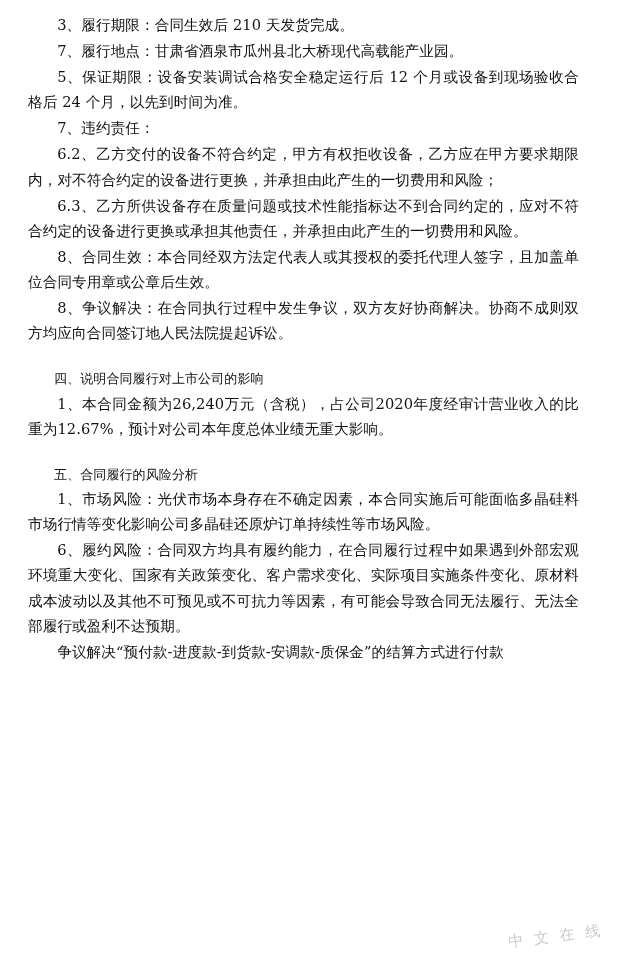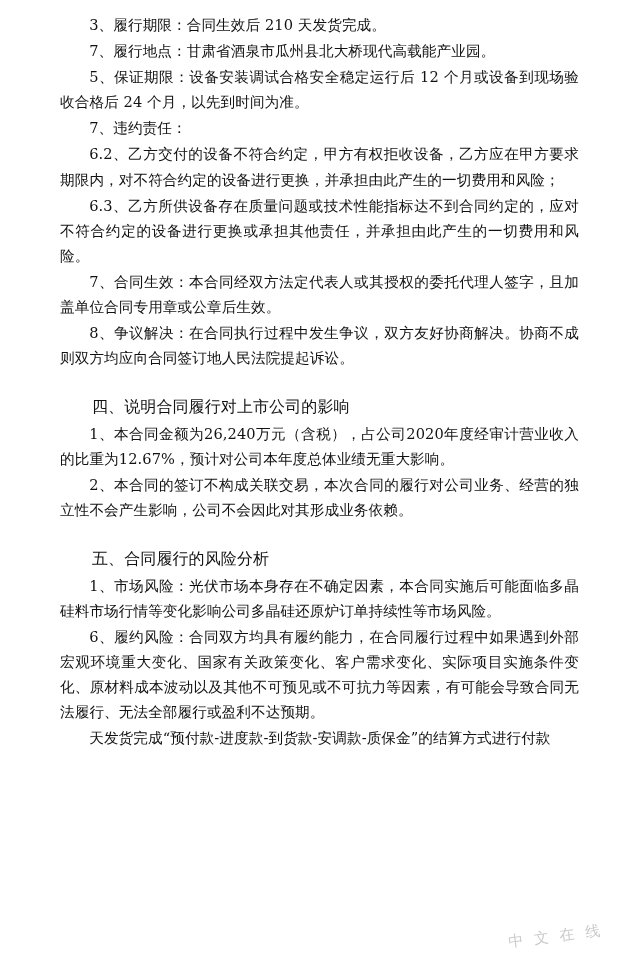--- a/index.html
+++ b/index.html
@@ -12,36 +12,36 @@
     background: #ffffff;
     font-family: "DejaVu Serif", "Liberation Serif", serif;
     color: #111111;
     overflow: hidden;
   }
   .page {
     position: relative;
     width: 623px;
     height: 960px;
     box-sizing: border-box;
-    padding: 12px 44px 0 60px;
+    padding: 12px 44px 0 28px;
     border-radius: 27px;
   }
   .para {
     font-size: 14.6px;
     line-height: 1.72;
     text-align: justify;
     text-justify: inter-ideograph;
     margin: 0 0 1px 0;
     letter-spacing: 0.1px;
   }
   .indent {
     text-indent: 2em;
   }
   .heading {
-    font-size: 16px;
+    font-size: 13px;
     line-height: 1.72;
     text-indent: 2em;
     margin: 0;
     letter-spacing: 0.1px;
   }
   .gap-lg {
     height: 22px;
   }
   .watermark {
     position: absolute;
@@ -61,33 +61,32 @@
 <body>
 
 <div class="page">
 
   <p class="para indent">3、履行期限：合同生效后 210 天发货完成。</p>
   <p class="para indent">7、履行地点：甘肃省酒泉市瓜州县北大桥现代高载能产业园。</p>
   <p class="para indent">5、保证期限：设备安装调试合格安全稳定运行后 12 个月或设备到现场验收合格后 24 个月，以先到时间为准。</p>
   <p class="para indent">7、违约责任：</p>
   <p class="para indent">6.2、乙方交付的设备不符合约定，甲方有权拒收设备，乙方应在甲方要求期限内，对不符合约定的设备进行更换，并承担由此产生的一切费用和风险；</p>
   <p class="para indent">6.3、乙方所供设备存在质量问题或技术性能指标达不到合同约定的，应对不符合约定的设备进行更换或承担其他责任，并承担由此产生的一切费用和风险。</p>
-  <p class="para indent">7、合同生效：本合同经双方法定代表人或其授权的委托代理人签字，且加盖单位合同专用章或公章后生效。</p>
+  <p class="para indent">8、合同生效：本合同经双方法定代表人或其授权的委托代理人签字，且加盖单位合同专用章或公章后生效。</p>
   <p class="para indent">8、争议解决：在合同执行过程中发生争议，双方友好协商解决。协商不成则双方均应向合同签订地人民法院提起诉讼。</p>
 
   <div class="gap-lg"></div>
 
   <p class="heading">四、说明合同履行对上市公司的影响</p>
   <p class="para indent">1、本合同金额为26,240万元（含税），占公司2020年度经审计营业收入的比重为12.67%，预计对公司本年度总体业绩无重大影响。</p>
-  <p class="para indent">2、本合同的签订不构成关联交易，本次合同的履行对公司业务、经营的独立性不会产生影响，公司不会因此对其形成业务依赖。</p>
 
   <div class="gap-lg"></div>
 
   <p class="heading">五、合同履行的风险分析</p>
   <p class="para indent">1、市场风险：光伏市场本身存在不确定因素，本合同实施后可能面临多晶硅料市场行情等变化影响公司多晶硅还原炉订单持续性等市场风险。</p>
   <p class="para indent">6、履约风险：合同双方均具有履约能力，在合同履行过程中如果遇到外部宏观环境重大变化、国家有关政策变化、客户需求变化、实际项目实施条件变化、原材料成本波动以及其他不可预见或不可抗力等因素，有可能会导致合同无法履行、无法全部履行或盈利不达预期。</p>
-  <p class="para indent">天发货完成“预付款-进度款-到货款-安调款-质保金”的结算方式进行付款</p>
+  <p class="para indent">争议解决“预付款-进度款-到货款-安调款-质保金”的结算方式进行付款</p>
 
   <div class="watermark">
     <span>中 文 在 线</span>
   </div>
 
 </div>
 
 </body></html>

